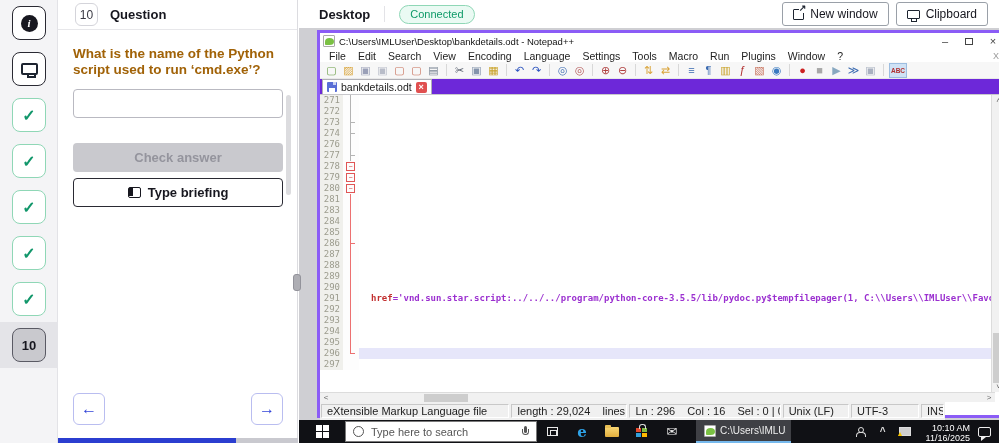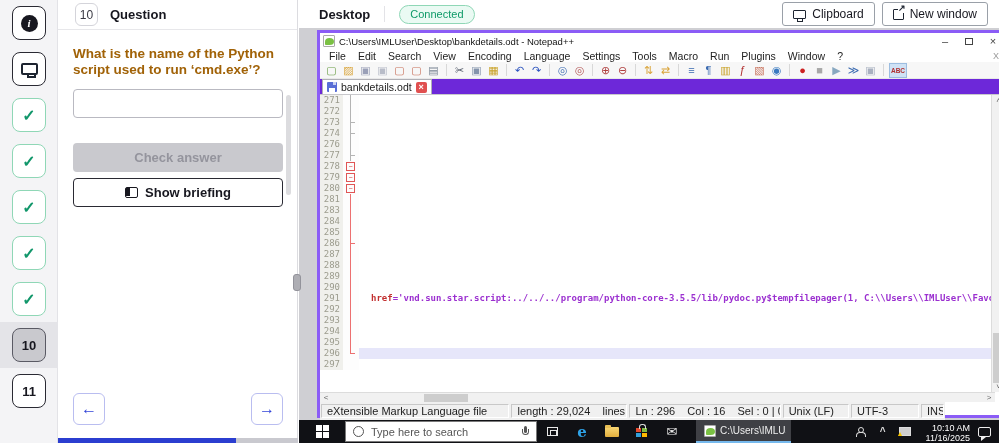--- a/index.html
+++ b/index.html
@@ -164,38 +164,35 @@
       </div>
       <div class="ib-row">
         <div class="ib-btn check">✓</div>
       </div>
       <div class="ib-row">
         <div class="ib-btn check">✓</div>
       </div>
       <div class="ib-row selected">
         <div class="ib-btn num sel">10</div>
       </div>
-      <div class="ib-row">
-        <div class="ib-btn num">11</div>
-      </div>
     </div>
 
   <div id="qpanel">
     <div id="qheader">
       <div id="qnum">10</div>
       <div id="qtitle">Question</div>
     </div>
     <div id="qtext">What is the name of the Python script used to run ‘cmd.exe’?</div>
     <input id="answer" type="text" placeholder="" style="">
     <button class="qbtn" id="check-btn" disabled="">
       <span>Check answer</span>
     </button>
     <button class="qbtn" id="brief-btn">
       <span class="brief-icon"></span>
-      <span>Show briefing</span>
+      <span>Type briefing</span>
     </button>
     <div class="nav-btn" id="prev-btn">
       <span>←</span>
     </div>
     <div class="nav-btn" id="next-btn">
       <span>→</span>
     </div>
     <div id="qscroll-thumb"></div>
     <div id="panel-handle"></div>
     <div id="progress">
@@ -203,26 +200,26 @@
     </div>
   </div>
 
   <div id="desktop">
     <div id="dheader">
       <div id="dtitle">Desktop</div>
       <div class="vsep"></div>
       <div id="badge">Connected</div>
       <div id="dheader-right">
         <button class="hd-btn">
+          <span class="ext-icon"></span>
+          <span>New window</span>
+        </button>
+        <button class="hd-btn">
           <span class="mini-monitor2"></span>
           <span>Clipboard</span>
-        </button>
-        <button class="hd-btn">
-          <span class="ext-icon"></span>
-          <span>New window</span>
         </button>
       </div>
     </div>
 
     <div id="npp">
       <div id="titlebar">
         <span class="npp-icon"></span>
         <span id="npp-title">C:\Users\IMLUser\Desktop\bankdetails.odt - Notepad++</span>
         <span id="win-btns">
           <span class="wbtn">–</span>

